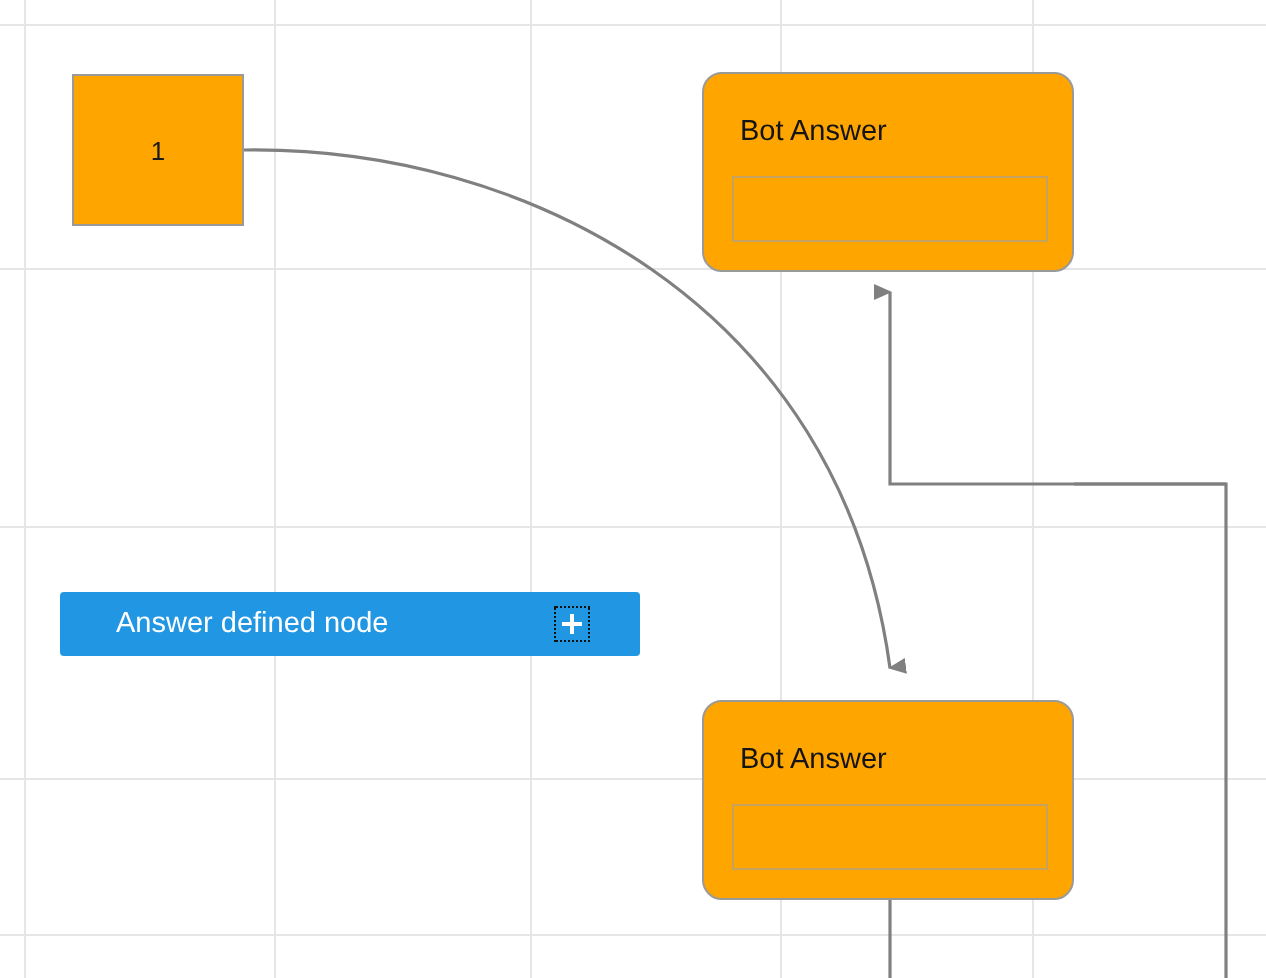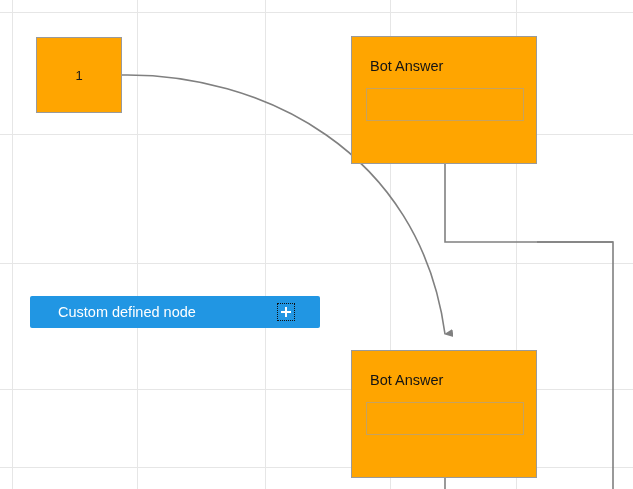--- a/index.html
+++ b/index.html
@@ -63,22 +63,23 @@
     justify-content: center;
   }
   .node-simple-label {
     font-size: 13px;
     color: #1a1a1a;
     line-height: 1;
   }
   .node-bot {
     left: 351px;
     width: 186px;
-    height: 128px;
+    height: 100px;
     padding: 18px;
+    border-radius: 10px;
   }
   .node-bot-1 { top: 36px; }
   .node-bot-2 { top: 350px; }
   .node-bot-title {
     position: absolute;
     left: 18px;
     top: 22px;
     font-size: 14.5px;
     color: #141414;
     line-height: 1;
@@ -171,21 +172,21 @@
     <div class="node-bot-title">Bot Answer</div>
     <div class="node-bot-slot"></div>
   </div>
 
   <div class="node node-bot node-bot-2">
     <div class="node-bot-title">Bot Answer</div>
     <div class="node-bot-slot"></div>
   </div>
 
   <div class="palette-bar">
-    <span class="palette-label">Custom defined node</span>
+    <span class="palette-label">Answer defined node</span>
     <span class="palette-add">
       <svg width="12" height="12" viewBox="0 0 12 12" aria-hidden="true">
         <rect x="5" y="1" width="2" height="10" fill="#ffffff"></rect>
         <rect x="1" y="5" width="10" height="2" fill="#ffffff"></rect>
       </svg>
     </span>
   </div>
 
 </div>
 

